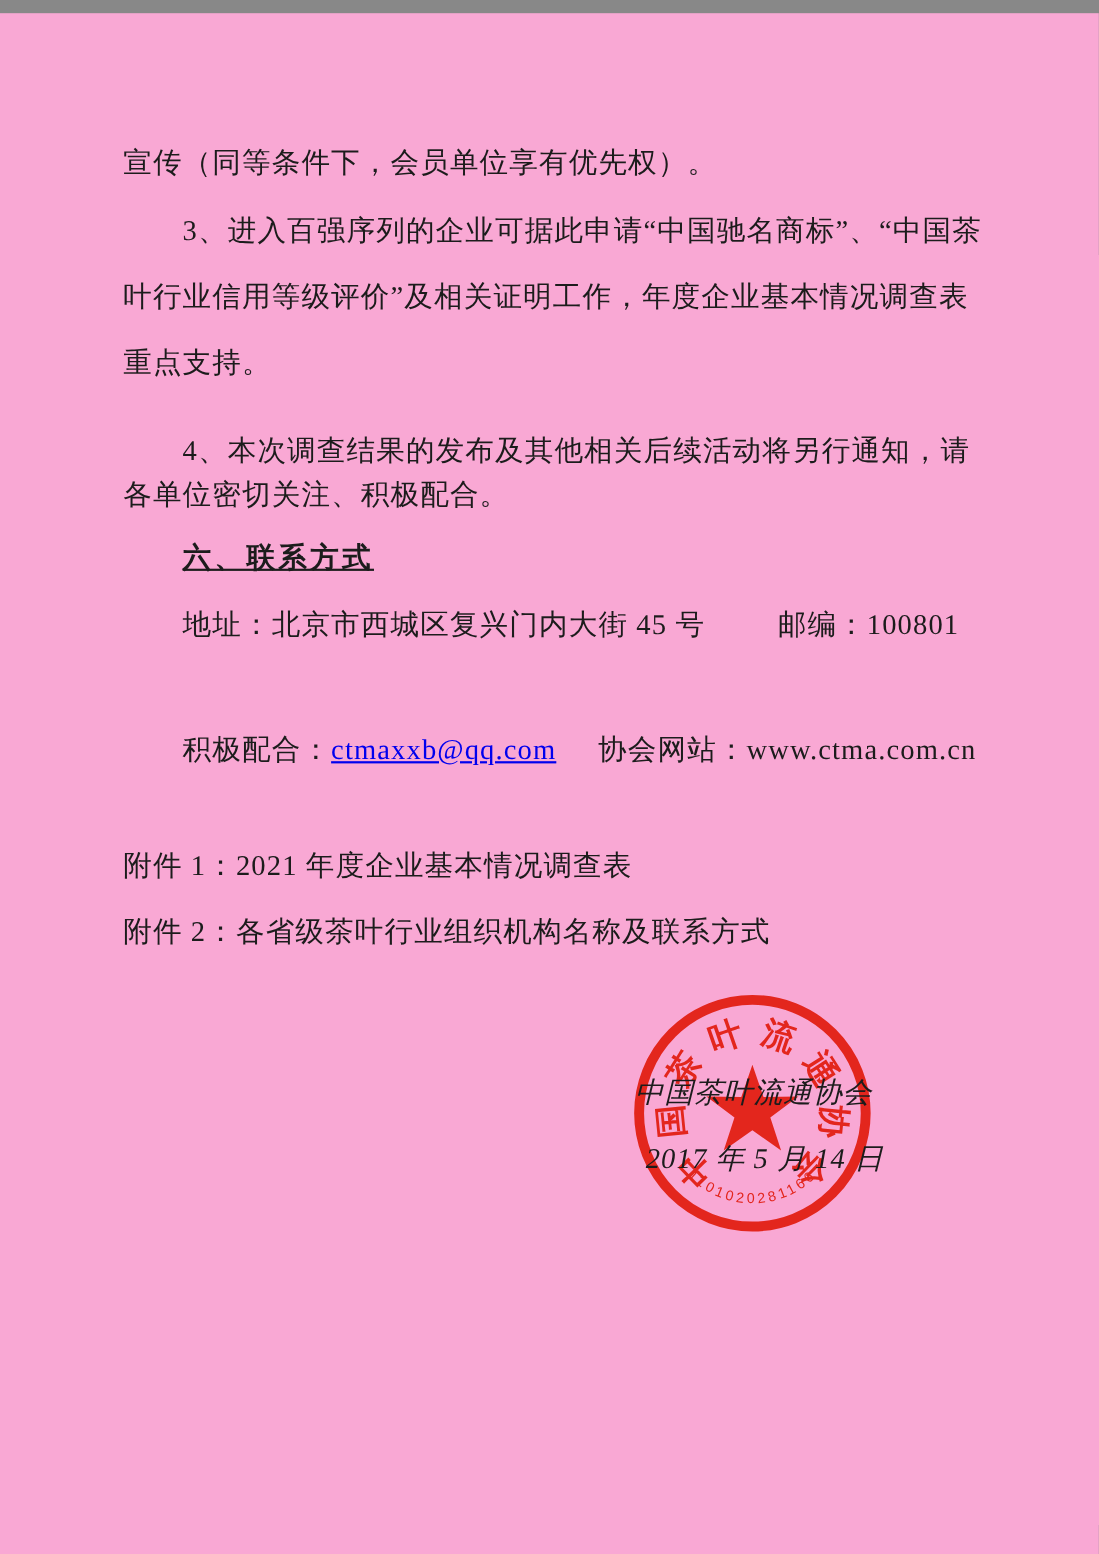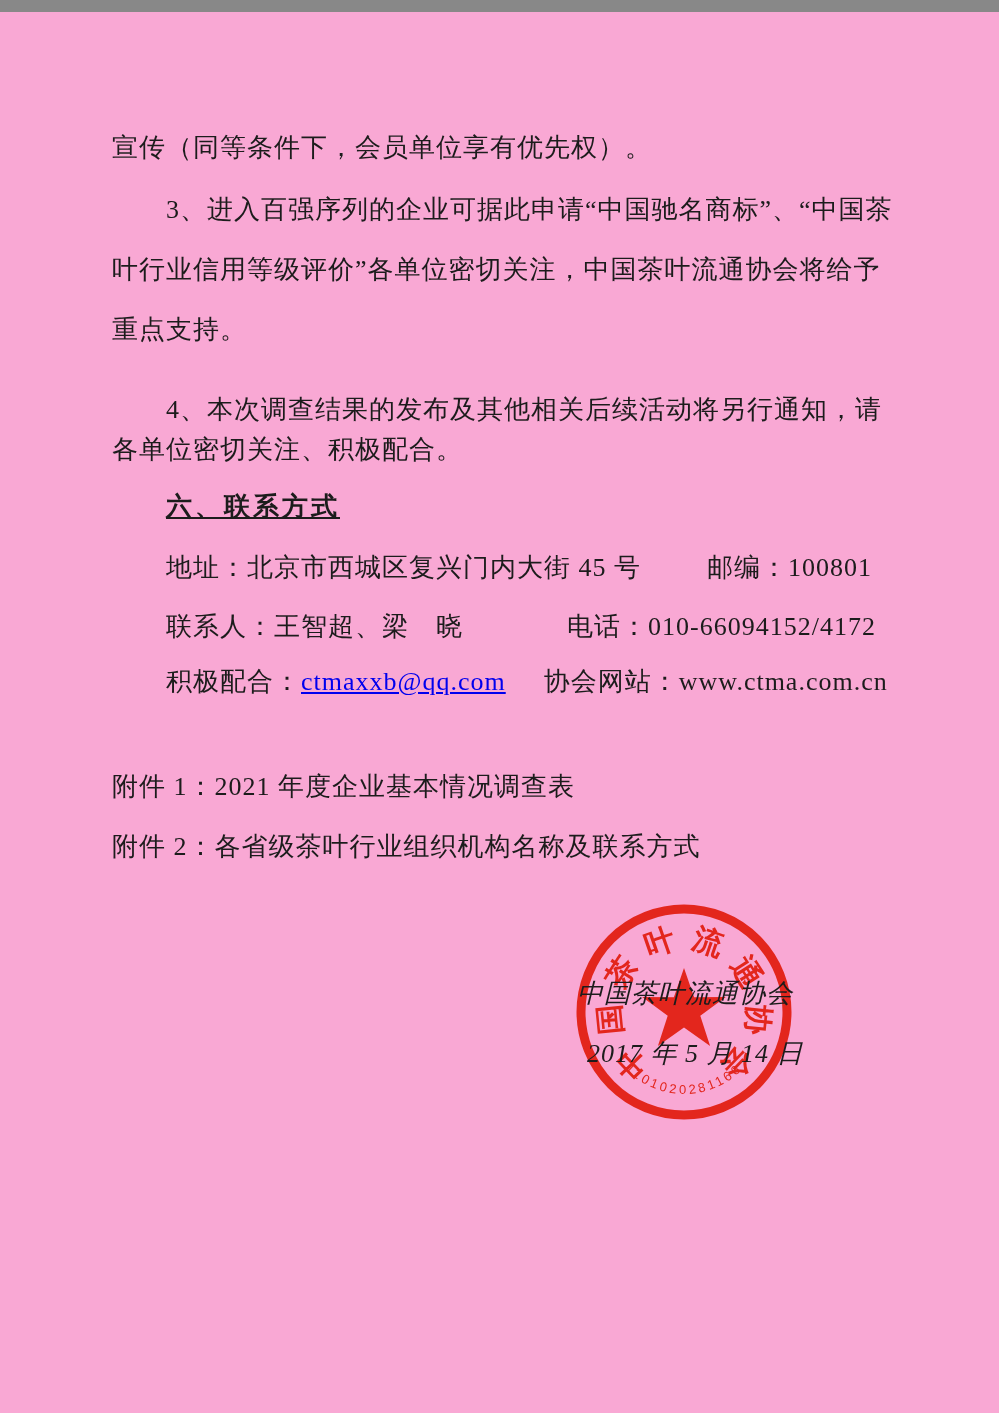--- a/index.html
+++ b/index.html
@@ -60,32 +60,29 @@
     font-weight: bold;
   }
 </style>
 </head>
 <body>
 
 <div class="page">
 
   <div class="line" style="top:118px">宣传（同等条件下，会员单位享有优先权）。</div>
   <div class="line indent" style="top:180px">3、进入百强序列的企业可据此申请“中国驰名商标”、“中国茶</div>
-  <div class="line" style="top:240px">叶行业信用等级评价”各单位密切关注，中国茶叶流通协会将给予</div>
+  <div class="line" style="top:240px">叶行业信用等级评价”及相关证明工作，年度企业基本情况调查表</div>
   <div class="line" style="top:300px">重点支持。</div>
   <div class="line indent" style="top:380px">4、本次调查结果的发布及其他相关后续活动将另行通知，请</div>
   <div class="line" style="top:420px">各单位密切关注、积极配合。</div>
 
   <div class="line indent heading" style="top:476px">六、联系方式</div>
 
   <div class="line indent" style="top:538px">
     <span>地址：北京市西城区复兴门内大街 45 号</span><span class="gap gap-postal"></span><span>邮编：100801</span>
-  </div>
-  <div class="line indent" style="top:597px">
-    <span>联系人：王智超、梁　晓</span><span class="gap gap-phone"></span><span>电话：010-66094152/4172</span>
   </div>
   <div class="line indent" style="top:652px">
     <span>积极配合：</span><span class="email-link">ctmaxxb@qq.com</span><span class="gap gap-site"></span><span>协会网站：</span><span>www.ctma.com.cn</span>
   </div>
 
   <div class="line" style="top:757px">附件 1：2021 年度企业基本情况调查表</div>
   <div class="line" style="top:817px">附件 2：各省级茶叶行业组织机构名称及联系方式</div>
 
   <div class="sig-line" style="left:577px; top:966px">中国茶叶流通协会</div>
   <div class="sig-line" style="left:587px; top:1026px">2017 年 5 月 14 日</div>

